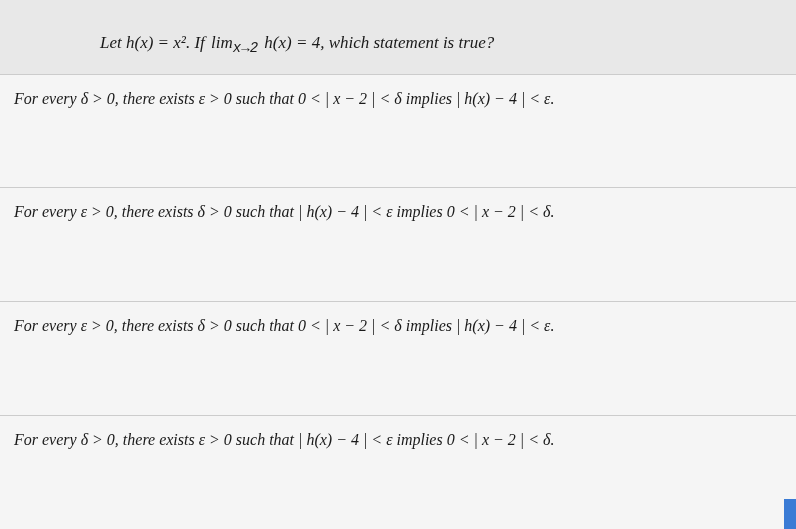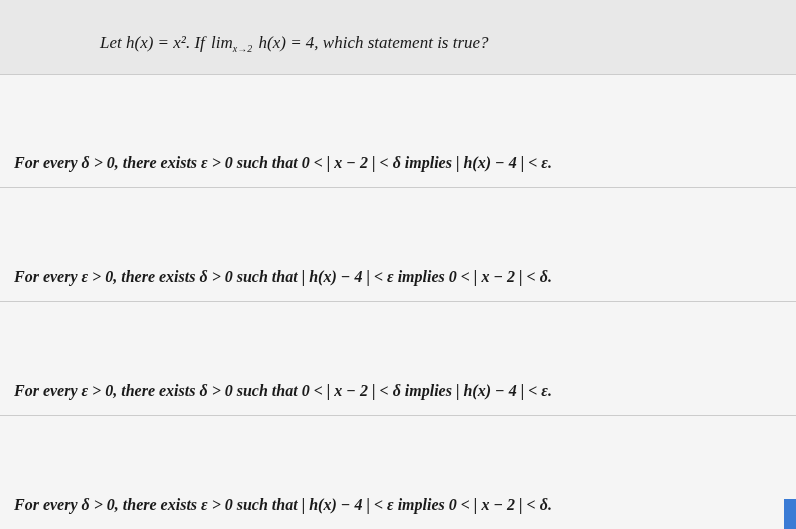--- a/index.html
+++ b/index.html
@@ -42,24 +42,23 @@
       flex: 1;
       background-color: #f5f5f5;
       display: flex;
       flex-direction: column;
     }
 
     .answer-row {
       flex: 1;
       border-bottom: 1px solid #ccc;
       display: flex;
-      align-items: flex-end;
+      align-items: flex-start;
       padding: 12px 20px 12px 14px;
       background-color: #f5f5f5;
-      font-weight: bold;
     }
 
     .answer-row:last-child {
       border-bottom: none;
     }
 
     .answer-text {
       font-size: 16px;
       font-style: italic;
       color: #1a1a1a;
@@ -82,23 +81,24 @@
       position: relative;
       margin: 0 2px;
     }
 
     .lim-text {
       display: inline-block;
       margin-top: 8px;
     }
 
     .lim-sub {
-      font-size: 10px;
+      font-size: 14px;
       position: relative;
       bottom: -4px;
+      font-family: Liberation Mono, monospace;
     }
   </style>
 </head>
 <body>
 
 <div class="page">
 
   <div class="question-area">
     <div class="question-text">
       <em>Let h(x) = x². If

